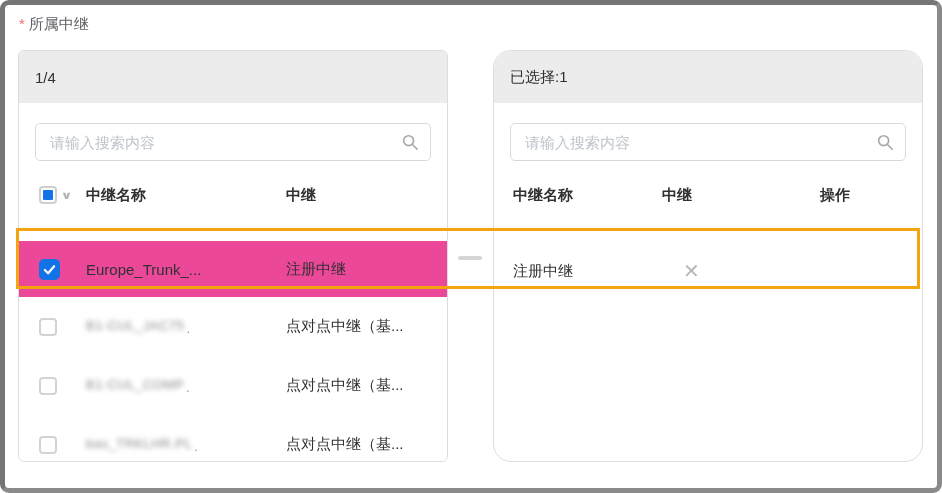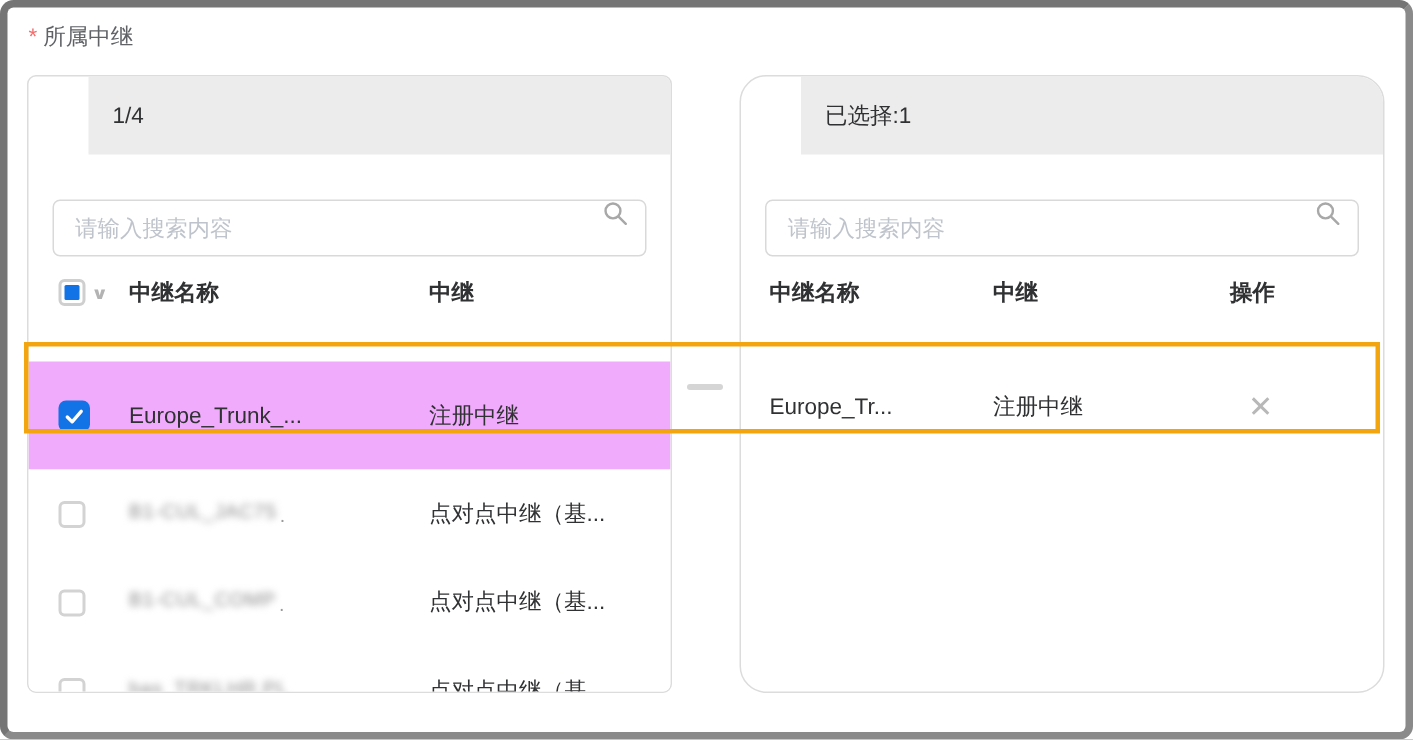--- a/index.html
+++ b/index.html
@@ -33,36 +33,35 @@
     border-radius: 6px;
     overflow: hidden;
   }
   .panel.left  { left: 18px; }
   .panel.right { left: 493px; border-radius: 18px; }
 
   .panel-head {
     height: 52px; background: #ececec;
     display: flex; align-items: center;
     padding-left: 16px;
-    font-size: 15px; color: #303133; margin-left: 40px;
+    font-size: 15px; color: #303133;
   }
 
   .search-wrap {
     position: relative;
     margin: 20px 16px 10px 16px;
     height: 38px;
   }
   .search-input {
     width: 100%; height: 100%;
     border: 1px solid #d9d9d9; border-radius: 5px;
     padding: 0 40px 0 14px;
     font-size: 15px; color: #303133;
     outline: none;
     font-family: "Liberation Sans", "DejaVu Sans", sans-serif;
-    margin-top: 10px;
   }
   .search-input::placeholder { color: #bfc4cc; }
   .search-icon {
     position: absolute; right: 12px; top: 10px;
     width: 18px; height: 18px; color: #a8a8a8;
   }
 
   .thead {
     height: 48px; display: flex; align-items: center;
     padding-left: 20px;
@@ -76,21 +75,21 @@
   .r-col-type { width: 146px; }
   .r-col-act  { flex: 1; margin-left: 12px; }
 
   .rows { margin-top: 22px; }
   .row {
     height: 59px; display: flex; align-items: center;
     padding-left: 20px;
     font-size: 15px; color: #303133;
     background: #fff;
   }
-  .row.selected { background: #f0abfc; height: 72px; }
+  .row.selected { background: #ec4899; height: 56px; }
   .row .cb-zone { width: 47px; display: flex; align-items: center; }
 
   .panel.right .row { padding-left: 19px; height: 60px; }
 
   
   .cb {
     width: 18px; height: 18px;
     border: 2px solid #d3d3d3; border-radius: 4px;
     background: #fff;
     display: inline-flex; align-items: center; justify-content: center;
@@ -224,21 +223,20 @@
     </div>
 
     <div class="thead">
       <span class="r-col-name">中继名称</span>
       <span class="r-col-type">中继</span>
       <span class="r-col-act">操作</span>
     </div>
 
     <div class="rows">
       <div class="row">
-        <span class="r-col-name name-text">Europe_Tr...</span>
         <span class="r-col-type">注册中继</span>
         <span class="r-col-act">
           <span class="remove-btn">✕</span>
         </span>
       </div>
     </div>
   </div>
 
   <div class="link-dash"></div>
 

